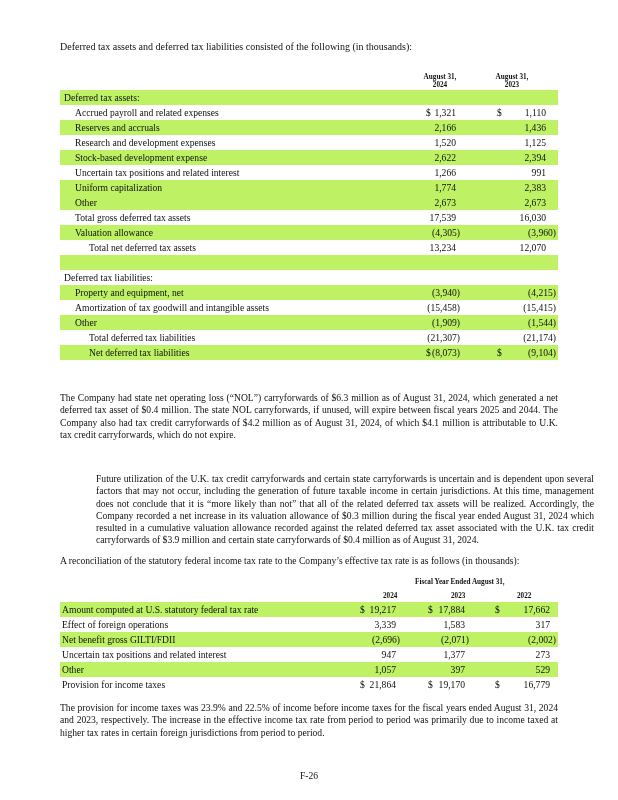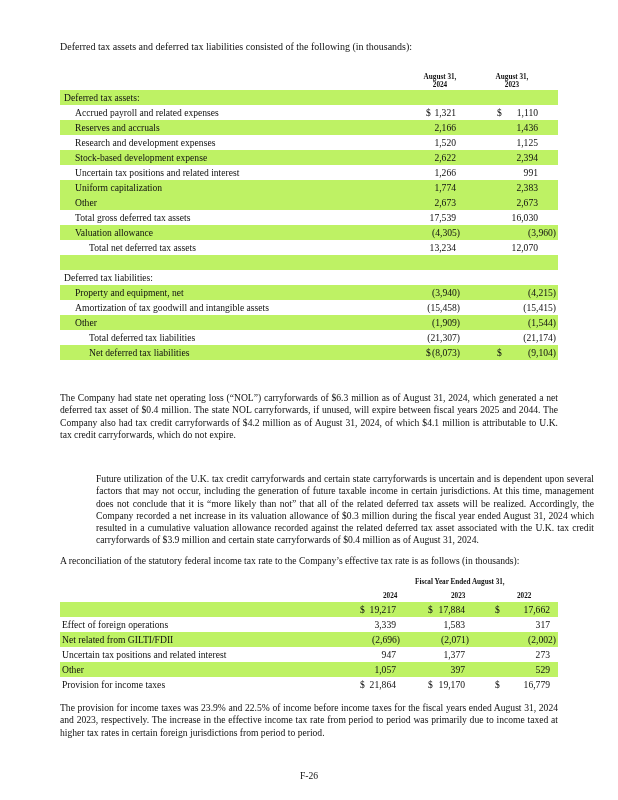--- a/index.html
+++ b/index.html
@@ -23,21 +23,21 @@
   .row .lbl { position: absolute; left: 4px; }
   .row .lbl.ind1 { left: 15px; }
   .row .lbl.ind2 { left: 29px; }
   .row .cell { position: absolute; text-align: right; }
   .row .dol { position: absolute; }
 
   
   .t1 .d1 { left: 366px; }
   .t1 .v1 { right: 102px; }
   .t1 .d2 { left: 437px; }
-  .t1 .v2 { right: 20px; }
+  .t1 .v2 { right: 12px; }
   .t1 .v1.paren { right: 98px; }
   .t1 .v2.paren { right: 2px; }
 
   .para { position: absolute; left: 0; width: 498px; text-align: justify; font-size: 9.6px; line-height: 12.3px; }
   .p1 { top: 392px; }
   .p2 { top: 473px; margin-left: 36px; }
   .p3 { top: 555px; }
 
   
   .t2 { position: absolute; top: 577px; left: 0; width: 498px; }
@@ -185,35 +185,36 @@
 
   <div class="t2">
     <div class="t2-head">
       <div class="super">Fiscal Year Ended August 31,</div>
       <div class="yr y1">2024</div>
       <div class="yr y2">2023</div>
       <div class="yr y3">2022</div>
     </div>
     <div id="recon-rows">
         <div class="row shade">
+          <span class="lbl">Amount computed at U.S. statutory federal tax rate</span>
           <span class="dol d1">$</span>
           <span class="dol d2">$</span>
           <span class="dol d3">$</span>
           <span class="cell v1">19,217</span>
           <span class="cell v2">17,884</span>
           <span class="cell v3">17,662</span>
         </div>
         <div class="row">
           <span class="lbl">Effect of foreign operations</span>
           <span class="cell v1">3,339</span>
           <span class="cell v2">1,583</span>
           <span class="cell v3">317</span>
         </div>
         <div class="row shade">
-          <span class="lbl">Net related from GILTI/FDII</span>
+          <span class="lbl">Net benefit gross GILTI/FDII</span>
           <span class="cell v1 paren">(2,696)</span>
           <span class="cell v2 paren">(2,071)</span>
           <span class="cell v3 paren">(2,002)</span>
         </div>
         <div class="row">
           <span class="lbl">Uncertain tax positions and related interest</span>
           <span class="cell v1">947</span>
           <span class="cell v2">1,377</span>
           <span class="cell v3">273</span>
         </div>

